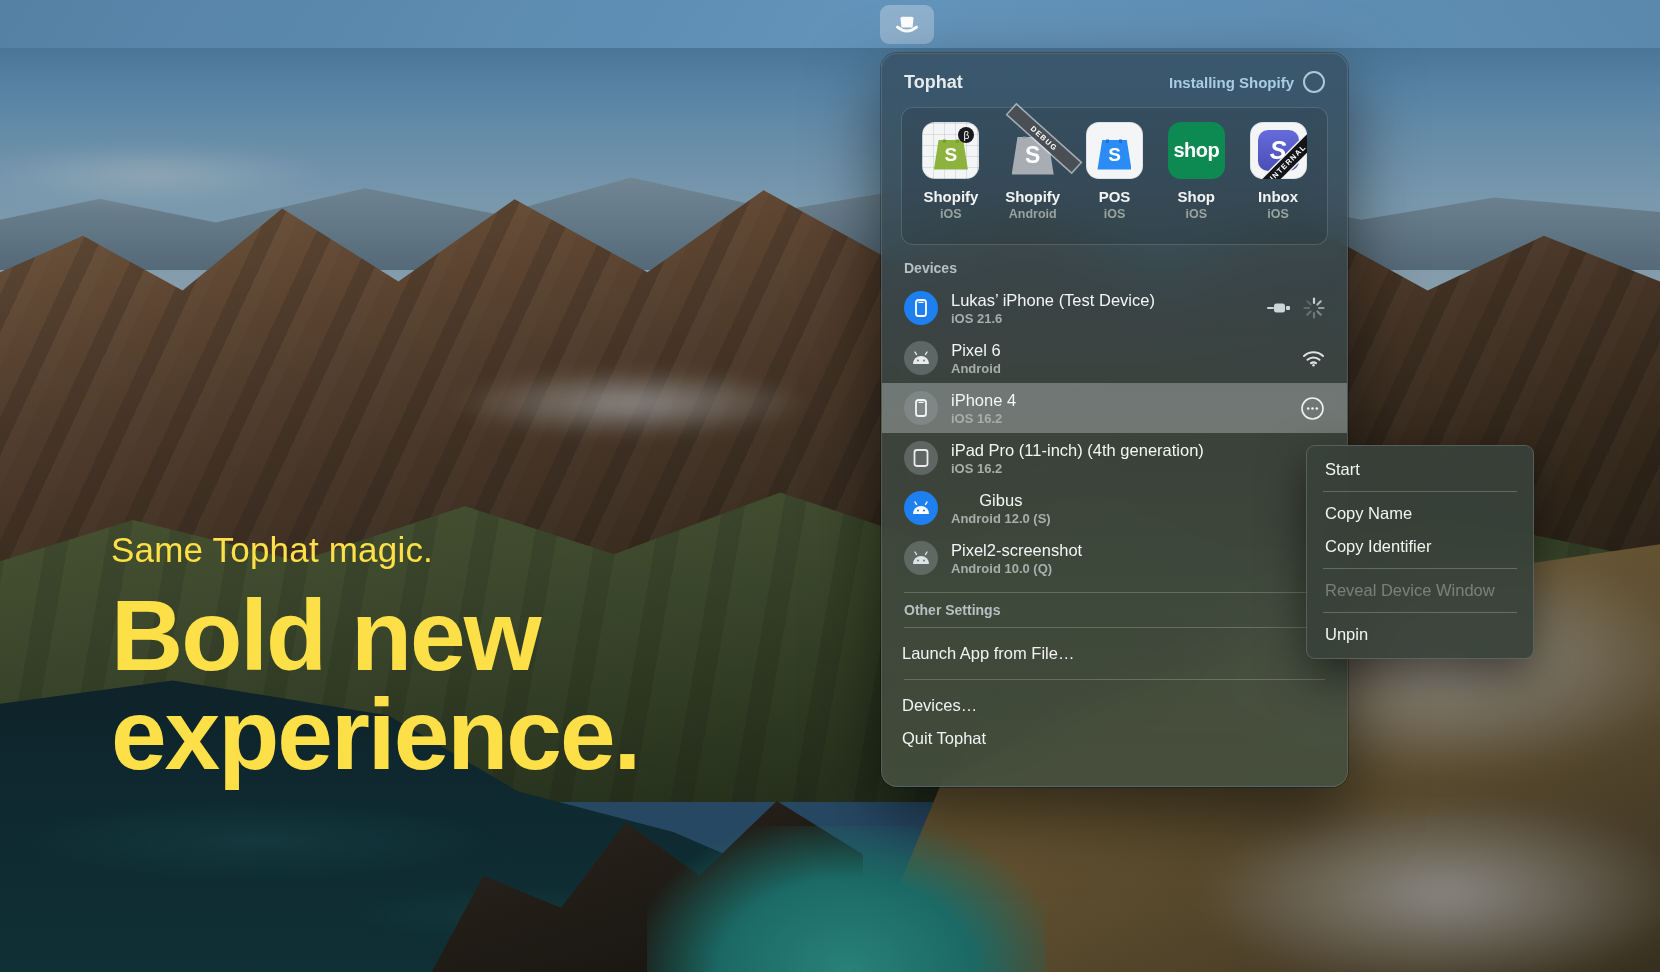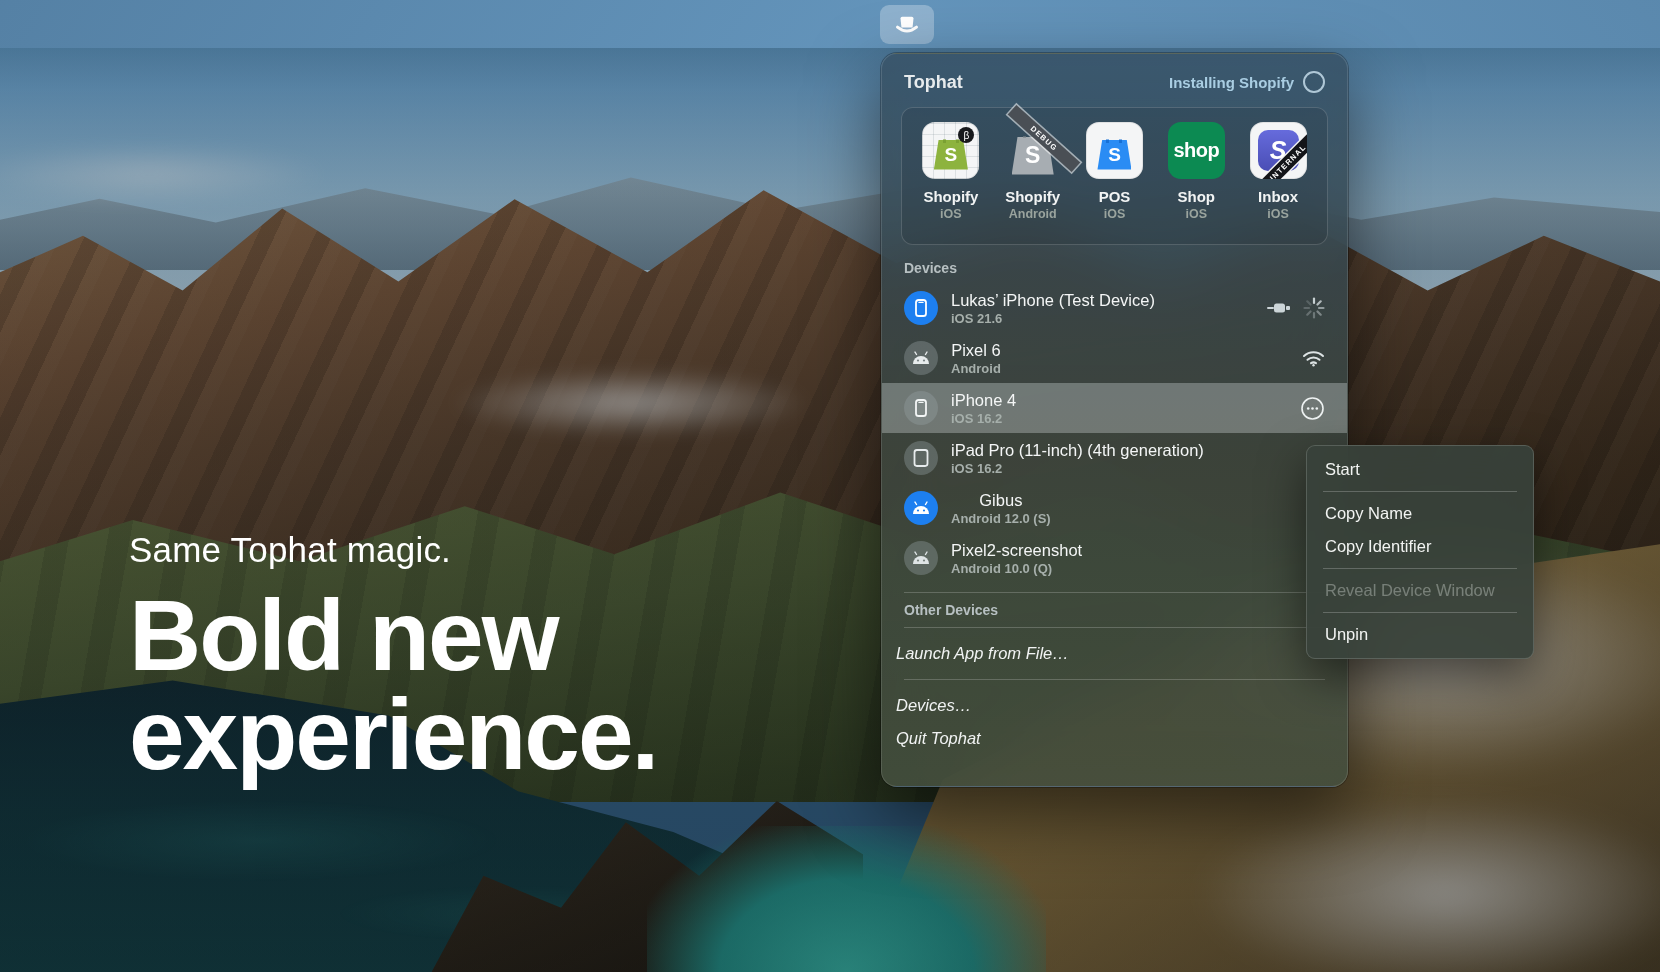--- a/index.html
+++ b/index.html
@@ -44,21 +44,21 @@
   .fog4 { left:-2%; top:15%; width:22%; height:6%; filter:blur(10px); opacity:.5; }
   .dim { position:absolute; inset:0; background:linear-gradient(180deg,rgba(6,12,16,.18) 0%,rgba(6,12,16,.34) 45%,rgba(4,8,10,.40) 100%); }
 
   
   .menubar { position:absolute; left:0; top:0; width:100%; height:48px; z-index:10;
         background:linear-gradient(90deg,rgba(86,130,166,.96),rgba(101,150,189,.96) 55%,rgba(92,138,175,.96)); }
   .menubar-btn { position:absolute; left:880px; top:5px; width:54px; height:39px; border-radius:9px;
         background:rgba(255,255,255,.28); display:flex; align-items:center; justify-content:center; }
 
   
-  .hero { position:absolute; left:129px; top:530px; z-index:5; color:#ffffff; }
+  .hero { position:absolute; left:111px; top:530px; z-index:5; color:#fde047; }
   .hero-tag { font-size:35px; font-weight:400; letter-spacing:.2px; }
   .hero-big { margin-top:16px; font-size:100px; font-weight:700; line-height:.99; letter-spacing:-2px; }
 
   
   .panel { position:absolute; left:881px; top:53px; width:467px; height:734px; z-index:20;
         border-radius:16px; overflow:hidden; color:#eef1f1;
         background:linear-gradient(180deg,rgba(56,82,102,.88) 0%,rgba(54,70,76,.88) 30%,rgba(60,70,62,.89) 55%,rgba(68,78,62,.90) 100%);
         backdrop-filter:blur(28px) saturate(140%);
         box-shadow:0 28px 70px rgba(0,0,0,.55), 0 0 0 1px rgba(0,0,0,.28);
         border:1px solid rgba(255,255,255,.12); }
@@ -105,21 +105,21 @@
   .avatar { width:34px; height:34px; border-radius:50%; flex:0 0 auto;
         display:flex; align-items:center; justify-content:center; }
   .avatar-blue { background:#1d7ff0; }
   .avatar-gray { background:rgba(150,160,162,.38); }
   .device-text { margin-left:13px; min-width:0; }
   .device-name { font-size:16.5px; color:#f4f6f6; line-height:19px; white-space:nowrap;text-align:center; }
   .device-os { font-size:13px; font-weight:600; color:#a6afab; line-height:15px; margin-top:1px; }
   .trailing { margin-left:auto; display:flex; align-items:center; gap:12px; }
 
   .divider { border-top:1px solid rgba(255,255,255,.20); margin:9px 22px; }
-  .action-item { padding:7px 14px; font-size:16.5px; color:#f1f3f3;font-style:italic; }
+  .action-item { padding:7px 20px; font-size:16.5px; color:#f1f3f3; }
 
   
   .ctx-menu { position:absolute; left:1306px; top:445px; width:228px; z-index:30;
         background:rgba(56,66,58,.93); backdrop-filter:blur(24px);
         border-radius:9px; border:1px solid rgba(255,255,255,.16);
         box-shadow:0 18px 45px rgba(0,0,0,.5); padding:7px 0; color:#f2f4f2; }
   .ctx-item { padding:6px 18px; font-size:16.5px; line-height:21px; }
   .ctx-item.disabled { color:rgba(235,240,235,.35); }
   .ctx-div { border-top:1px solid rgba(255,255,255,.22); margin:5px 16px; }
 
@@ -362,21 +362,21 @@
           <circle cx="13" cy="9.5" r="1.1" fill="#79837f"></circle>
         </svg>
     </div>
     <div class="device-text">
       <div class="device-name">Pixel2-screenshot</div>
       <div class="device-os">Android 10.0 (Q)</div>
     </div>
   </div>
 
   <div class="divider"></div>
-  <div class="section-label" style="margin-top:6px;">Other Devices</div>
+  <div class="section-label" style="margin-top:6px;">Other Settings</div>
   <div class="divider"></div>
 
   <div class="action-item">Launch App from File…</div>
   <div class="divider"></div>
   <div class="action-item">Devices…</div>
   <div class="action-item">Quit Tophat</div>
 
 </div>
 
 <div class="ctx-menu">

